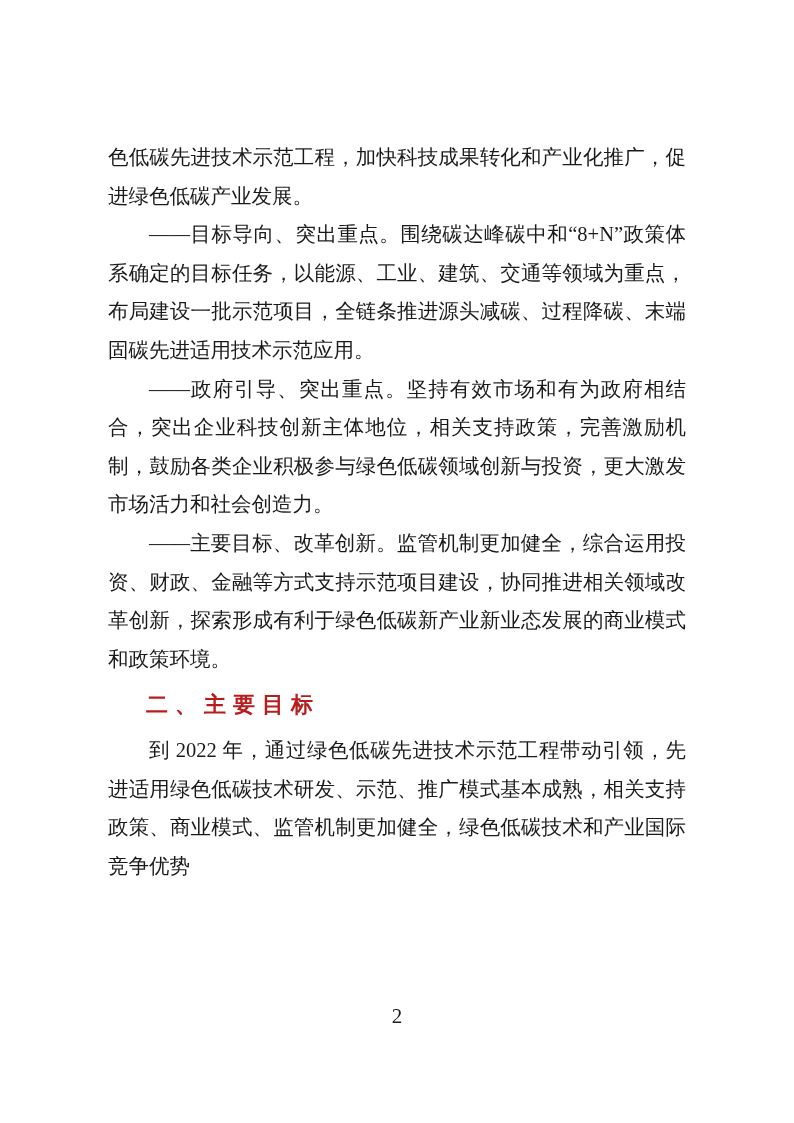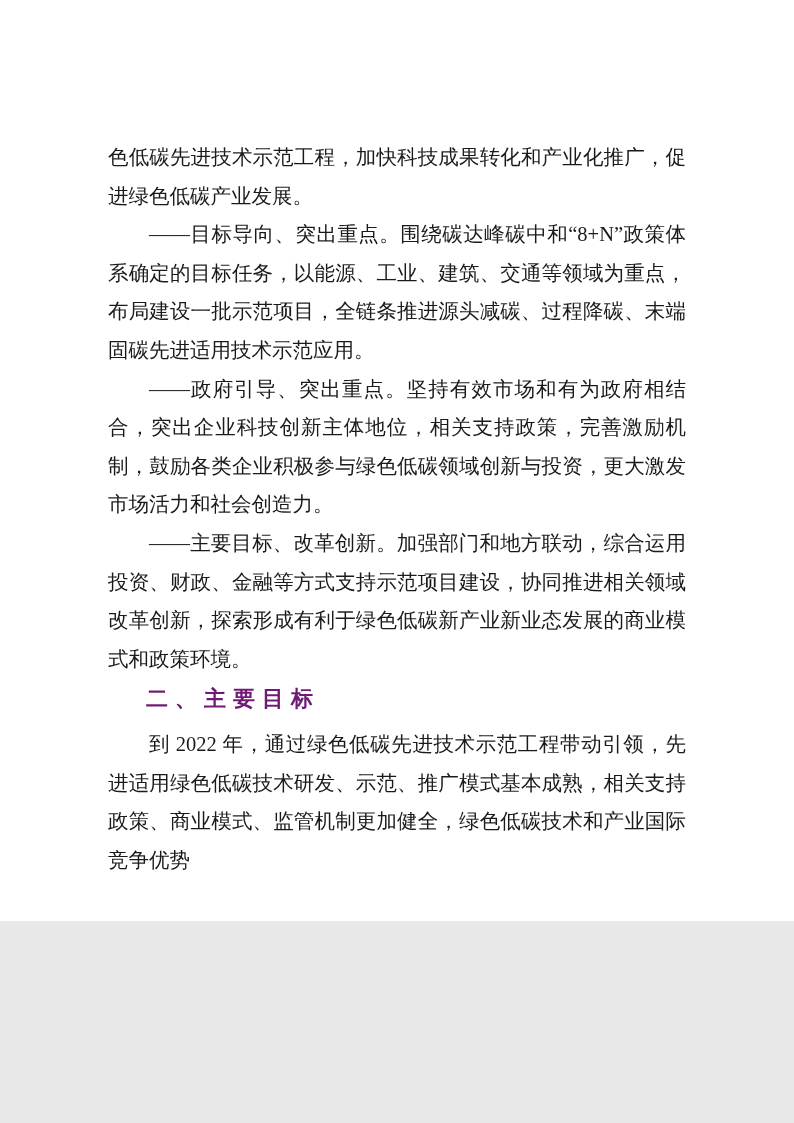--- a/index.html
+++ b/index.html
@@ -3,21 +3,21 @@
 <meta charset="utf-8">
 <style>
   html, body {
     margin: 0;
     padding: 0;
     background: #e8e8e8;
   }
   .page {
     position: relative;
     width: 794px;
-    height: 921px;
+    height: 1123px;
     margin: 0 auto;
     background: #ffffff;
     font-family: "Liberation Serif", "DejaVu Serif", serif;
     color: #1a1a1a;
     overflow: hidden;
   }
   .content {
     position: absolute;
     left: 108px;
     top: 138px;
@@ -32,28 +32,28 @@
     text-indent: 2em;
     word-break: normal;
   }
   .para.no-indent {
     text-indent: 0;
   }
   .lead {
     font-weight: normal;
   }
   .heading {
-    margin: 2px 0 6px 0;
+    margin: 8px 0 6px 0;
     font-size: 22px;
     line-height: 38.6px;
     font-family: "Liberation Sans", "DejaVu Sans", sans-serif;
     font-weight: bold;
     letter-spacing: 7px;
     text-indent: 38px;
-    color: #701a75;
+    color: #b91c1c;
   }
   .page-number {
     position: absolute;
     top: 1000px;
     left: 0;
     width: 794px;
     text-align: center;
     font-size: 21px;
     line-height: 32px;
     color: #1a1a1a;
@@ -64,21 +64,21 @@
 
 <div class="page">
   <div class="content">
 
     <p class="para no-indent">色低碳先进技术示范工程，加快科技成果转化和产业化推广，促进绿色低碳产业发展。</p>
 
     <p class="para"><span class="lead">——目标导向、突出重点。</span><span>围绕碳达峰碳中和“8+N”政策体系确定的目标任务，以能源、工业、建筑、交通等领域为重点，布局建设一批示范项目，全链条推进源头减碳、过程降碳、末端固碳先进适用技术示范应用。</span></p>
 
     <p class="para"><span class="lead">——政府引导、突出重点。</span><span>坚持有效市场和有为政府相结合，突出企业科技创新主体地位，相关支持政策，完善激励机制，鼓励各类企业积极参与绿色低碳领域创新与投资，更大激发市场活力和社会创造力。</span></p>
 
-    <p class="para"><span class="lead">——主要目标、改革创新。</span><span>加强部门和地方联动，综合运用投资、财政、金融等方式支持示范项目建设，协同推进相关领域改革创新，探索形成有利于绿色低碳新产业新业态发展的商业模式和政策环境。</span></p>
+    <p class="para"><span class="lead">——主要目标、改革创新。</span><span>监管机制更加健全，综合运用投资、财政、金融等方式支持示范项目建设，协同推进相关领域改革创新，探索形成有利于绿色低碳新产业新业态发展的商业模式和政策环境。</span></p>
 
     <h2 class="heading">二、主要目标</h2>
 
 
     <p class="para">到 2022 年，通过绿色低碳先进技术示范工程带动引领，先进适用绿色低碳技术研发、示范、推广模式基本成熟，相关支持政策、商业模式、监管机制更加健全，绿色低碳技术和产业国际竞争优势</p>
 
   </div>
 
   <div class="page-number">2</div>
 </div>

